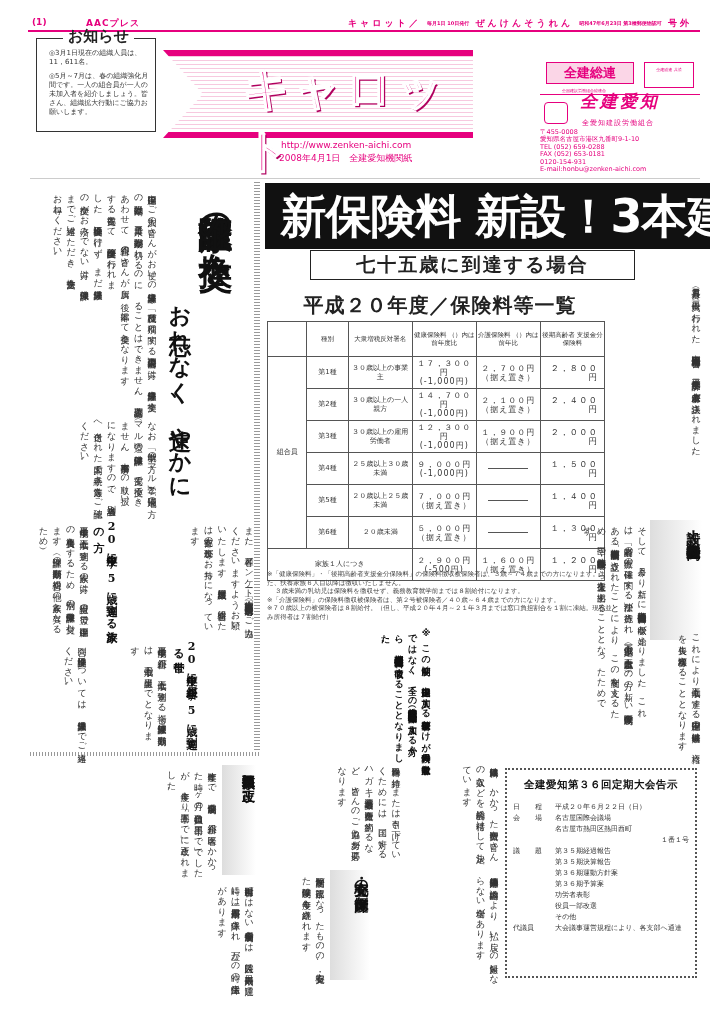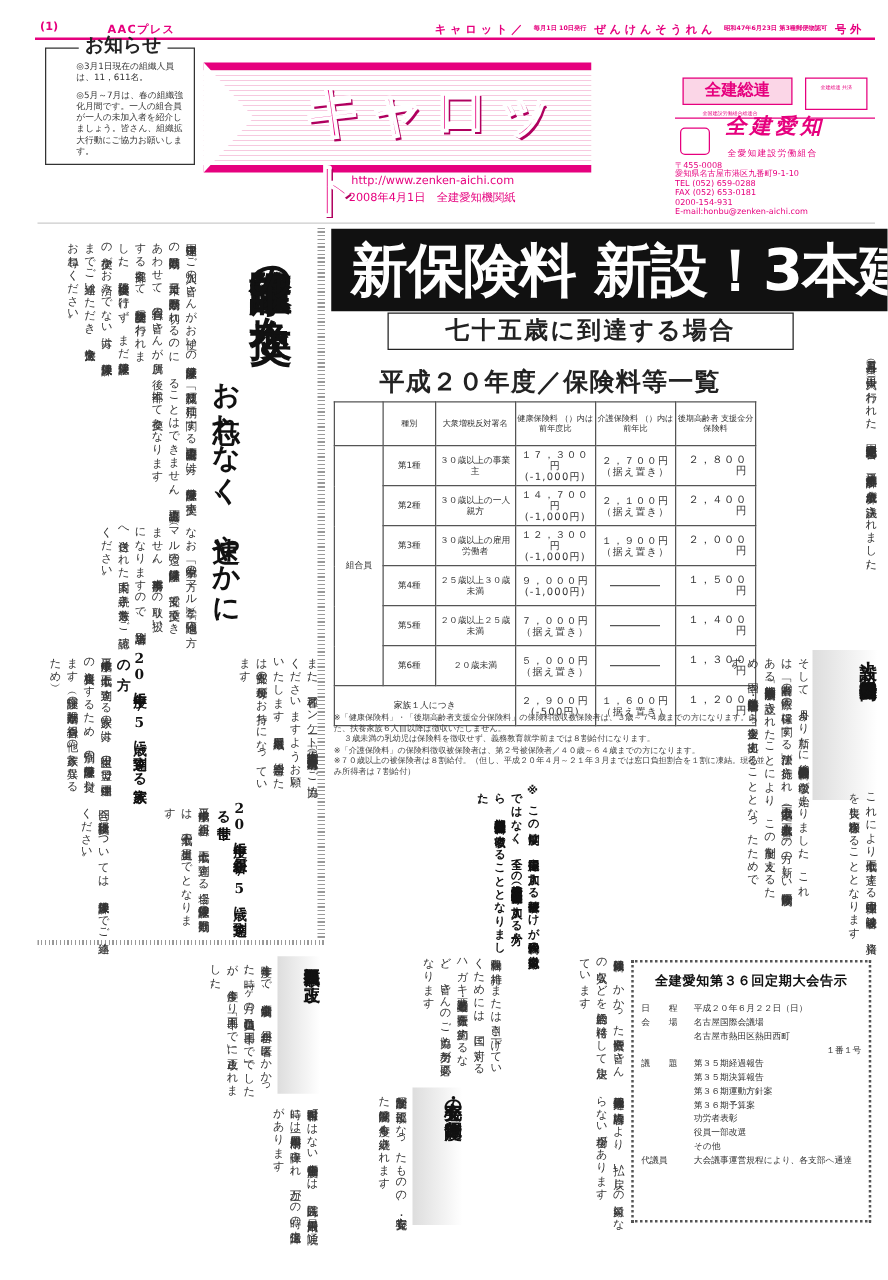--- a/index.html
+++ b/index.html
@@ -9,21 +9,21 @@
 
   
   #hdr { left: 28px; top: 14px; width: 672px; height: 18px; border-bottom: 2px solid #e6007e;
          font-size: 9px; color: #e6007e; font-weight: bold; }
   #hdr .pg { position: absolute; left: 4px; top: 3px; }
   #hdr .pub { position: absolute; left: 58px; top: 3px; letter-spacing: 1px; }
   #hdr .right { position: absolute; right: 8px; top: 3px; letter-spacing: 3px; }
   #hdr .tiny { font-size: 5px; letter-spacing: 0; display: inline-block; vertical-align: middle; line-height: 5px; }
 
   
-  #notice { left: 36px; top: 38px; width: 120px; height: 94px; border: 1.5px solid #333; padding: 10px 6px 4px 24px;
+  #notice { left: 36px; top: 38px; width: 120px; height: 94px; border: 1.5px solid #333; padding: 10px 6px 4px 12px;
             font-size: 7px; line-height: 9px; color: #333; }
   #notice .ttl { position: absolute; top: -7px; left: 26px; background: #fff; padding: 0 5px;
                  font-size: 15px; font-weight: bold; font-family: "DejaVu Serif", serif; color: #222; }
   #notice p { margin-bottom: 5px; }
 
   
   #mast { left: 163px; top: 32px; width: 330px; height: 140px; }
   #mast .band { position: absolute; left: 0; top: 18px; width: 310px; height: 88px;
                 background: repeating-linear-gradient(0deg, #fff 0 3px, #f7c9df 3px 4px);
                 border-top: 6px solid #e6007e; border-bottom: 6px solid #e6007e; }
@@ -119,21 +119,21 @@
   <div class="stamp">全建総連 共済</div>
   <div class="rule"></div>
   <div class="face"></div>
   <div class="name">全建愛知</div>
   <div class="union">全愛知建設労働組合</div>
   <div class="addr">
     <div>〒455-0008</div>
     <div>愛知県名古屋市港区九番町9-1-10</div>
     <div>TEL (052) 659-0288</div>
     <div>FAX (052) 653-0181</div>
-    <div>0200-154-931</div>
+    <div>0120-154-931</div>
     <div>E-mail:honbu@zenken-aichi.com</div>
   </div>
 </div>
 
 <div class="chain" style="left:254px; top:182px; height:570px;"></div>
 <div class="chainH" style="left:30px; top:752px; width:230px;"></div>
 <div class="abs" style="left:30px; top:178px; width:670px; border-top:1px solid #ccc;"></div>
 
 <div id="headline" class="abs">新保険料 新設！3本建てへ</div>
 <div id="subhead" class="abs">七十五歳に到達する場合</div>

